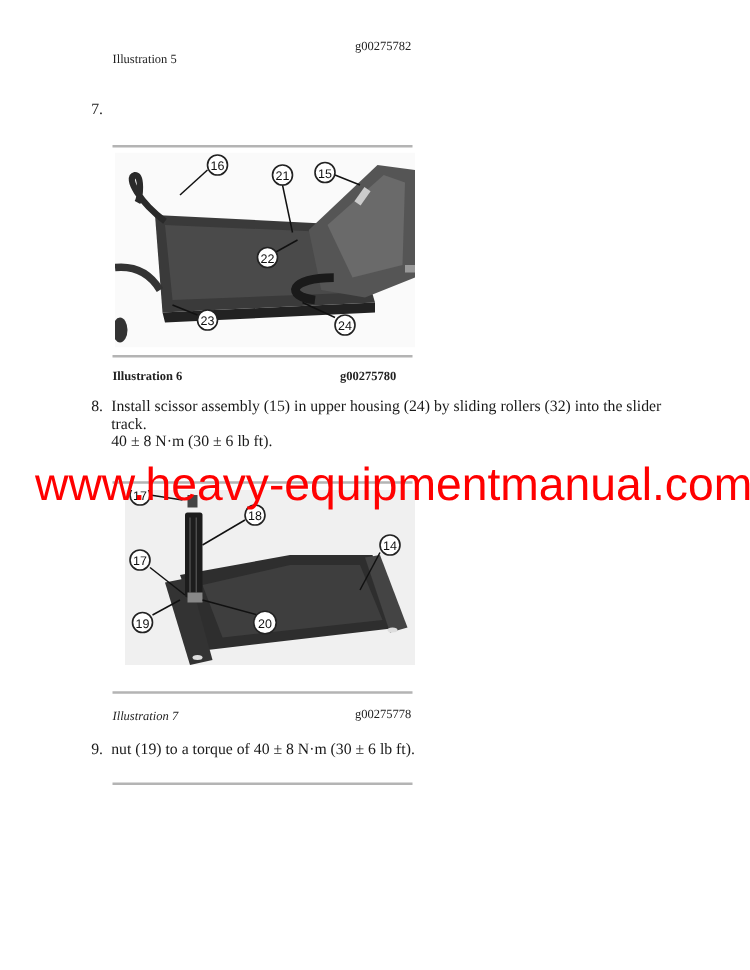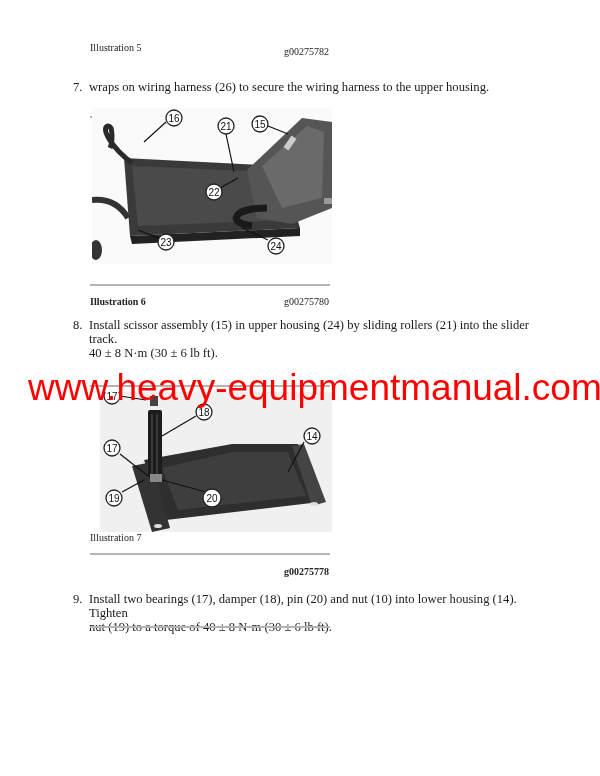--- a/index.html
+++ b/index.html
@@ -15,30 +15,29 @@
   .callout-circle { fill: #fff; stroke: #222; stroke-width: 1.3; }
   .callout-text { font-family: "Liberation Sans", "DejaVu Sans", sans-serif; font-size: 10px; fill: #111; text-anchor: middle; }
   .leader { stroke: #111; stroke-width: 1.2; }
   .watermark { position: absolute; left: 28px; top: 368px; font-family: "Liberation Sans", "DejaVu Sans", sans-serif;
                font-size: 37px; color: #ff0000; white-space: nowrap; letter-spacing: 0px; line-height: 40px; }
 </style>
 </head>
 <body>
 
 <div class="abs caption" style="left:90px; top:42px;">Illustration 5</div>
-<div class="abs caption" style="left:284px; top:46px;">g00275782</div>
+<div class="abs caption" style="left:284px; top:32px;">g00275782</div>
 
 <div class="step" style="top:80px;">
   <span class="num">7.</span>
-  <span class="txt">wraps on wiring harness (26) to secure the wiring harness to the upper housing.</span>
 </div>
 
 <div class="rule" style="top:116px;"></div>
 
-<div class="figure" style="top:108px; height:156px;">
+<div class="figure" style="top:122px; height:156px;">
   <svg width="240" height="156" viewBox="0 0 240 156">
     <rect x="0" y="0" width="240" height="156" fill="#fafafa"></rect>
 
     <polygon points="32,50 190,58 208,120 38,128" fill="#3a3a3a"></polygon>
     <polygon points="38,128 208,120 208,128 40,136" fill="#222"></polygon>
     <polygon points="40,58 180,64 196,112 46,118" fill="#4a4a4a"></polygon>
 
     <polygon points="155,62 210,10 240,14 240,100 200,116 165,110" fill="#555"></polygon>
     <polygon points="170,58 215,18 232,24 230,90 190,100" fill="#6a6a6a"></polygon>
     <rect x="195" y="28" width="6" height="14" fill="#ccc" transform="rotate(35 198 35)"></rect>
@@ -79,25 +78,25 @@
     <g>
         <circle class="callout-circle" cx="184" cy="138" r="8"></circle>
         <text class="callout-text" x="184" y="142">24</text>
       </g>
   </svg>
 </div>
 
 <div class="rule" style="top:284px;"></div>
 
 <div class="abs caption" style="left:90px; top:296px;font-weight:bold;">Illustration 6</div>
-<div class="abs caption" style="left:284px; top:296px;">g00275780</div>
+<div class="abs caption" style="left:272px; top:296px;font-weight:bold;">g00275780</div>
 
 <div class="step" style="top:318px;">
   <span class="num">8.</span>
-  <span class="txt">Install scissor assembly (15) in upper housing (24) by sliding rollers (21) into the slider track.</span>
+  <span class="txt">Install scissor assembly (15) in upper housing (24) by sliding rollers (32) into the slider track.</span>
   <span class="txt">40 ± 8 N·m (30 ± 6 lb ft).</span>
 </div>
 
 <div class="rule" style="top:385px;"></div>
 
 <div class="figure" style="top:392px; height:148px;">
   <svg width="240" height="148" viewBox="0 0 240 148">
     <rect x="8" y="0" width="232" height="140" fill="#f0f0f0"></rect>
 
     <polygon points="52,68 140,52 206,52 228,110 74,128" fill="#2e2e2e"></polygon>
@@ -142,24 +141,23 @@
       </g>
     <g>
         <circle class="callout-circle" cx="120" cy="106" r="9"></circle>
         <text class="callout-text" x="120" y="110">20</text>
       </g>
   </svg>
 </div>
 
 <div class="rule" style="top:553px;"></div>
 
-<div class="abs caption" style="left:90px; top:532px;">Illustration 7</div>
-<div class="abs caption" style="left:284px; top:566px;font-weight:bold;">g00275778</div>
+<div class="abs caption" style="left:90px; top:568px;font-style:italic;">Illustration 7</div>
+<div class="abs caption" style="left:284px; top:566px;">g00275778</div>
 
 <div class="step" style="top:592px;">
   <span class="num">9.</span>
-  <span class="txt">Install two bearings (17), damper (18), pin (20) and nut (10) into lower housing (14). Tighten</span>
   <span class="txt">nut (19) to a torque of 40 ± 8 N·m (30 ± 6 lb ft).</span>
 </div>
 
 <div class="rule" style="top:626px;"></div>
 
 <div class="watermark">www.heavy-equipmentmanual.com</div>
 
 </body></html>

